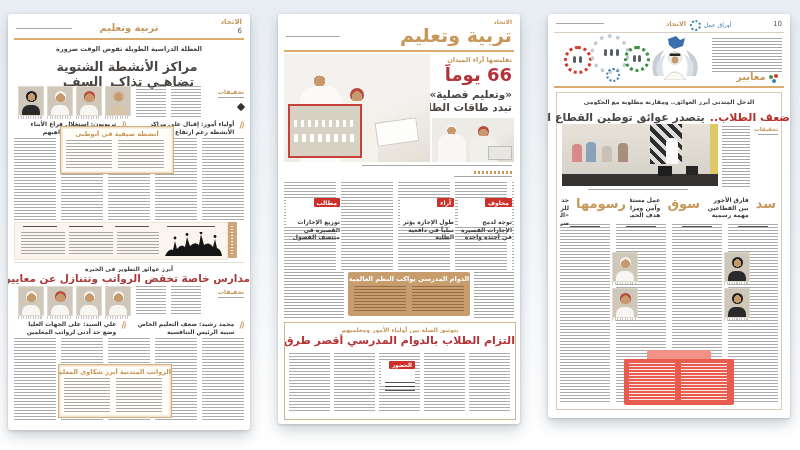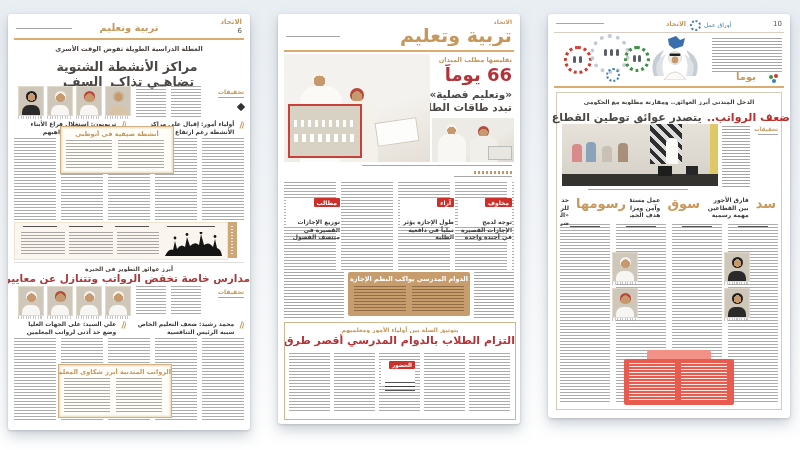--- a/index.html
+++ b/index.html
@@ -47,21 +47,21 @@
 
 <div id="canvas">
 
   <div class="page" style="left:8px;top:14px;width:242px;height:416px">
     <div class="a tan b nw" style="right:8px;top:4px;font-size:7px">الاتحاد</div>
     <div class="a nw" style="right:8px;top:13px;font-size:7px;color:#555">6</div>
     <div class="a tan b ctr nw" style="left:0;right:0;top:8px;font-size:10px">تربية وتعليم</div>
     <div class="a g" style="left:8px;top:14px;width:56px;height:3px"></div>
     <div class="a rule" style="left:6px;right:6px;top:24px;height:2px"></div>
 
-    <div class="a ctr b nw" style="left:0;right:0;top:31px;font-size:6.5px;color:#4a4440">العطلة الدراسية الطويلة تقوض الوقت الأسري</div>
+    <div class="a ctr b nw" style="left:0;right:0;top:31px;font-size:6.5px;color:#4a4440">العطلة الدراسية الطويلة تقوض الوقت ضرورة</div>
     <div class="a ctr nw" style="left:0;right:0;top:40px;height:44px">
       <span style="display:inline-block;vertical-align:top;margin:5px 4px 0 0">
         <span class="dark b" style="display:block;font-size:12.5px">مراكز الأنشطة الشتوية</span>
         <span class="dark b" style="display:block;font-size:12.5px">تضاهـي تذاكـر السفـر</span>
       </span>
     </div>
 
     <div class="port pfb" style="left:10px;top:72px">
         <i></i>
         <b></b>
@@ -168,21 +168,21 @@
       <div class="a c46b" style="left:5px;right:5px;top:13px;bottom:5px"></div>
     </div>
   </div>
 
   <div class="page" style="left:278px;top:14px;width:242px;height:410px">
     <div class="a tan b nw" style="right:8px;top:4px;font-size:6px">الاتحاد</div>
     <div class="a tan b nw" style="right:8px;top:10px;font-size:19px;letter-spacing:-.5px">تربية وتعليم</div>
     <div class="a g" style="left:8px;top:22px;width:54px;height:3px"></div>
     <div class="a rule" style="left:6px;right:6px;top:36px;height:2px"></div>
 
-    <div class="a tan b nw" style="right:8px;top:42px;font-size:6.5px">تقليصها مطلب الميدان</div>
+    <div class="a tan b nw" style="right:8px;top:42px;font-size:6.5px">تقليصها آراء الميدان</div>
     <div class="a b nw" style="right:8px;top:50px;font-size:18px;color:#b23338">66 يوماً</div>
     <div class="a dark b nw" style="right:8px;top:74px;font-size:10.5px">«وتعليم فصلية»</div>
     <div class="a dark b nw" style="right:8px;top:87px;font-size:10.5px">تبدد طاقات الطلبة</div>
 
     <div class="a" style="left:6px;top:40px;width:146px;height:108px;background:linear-gradient(160deg,#f4f2ee 55%,#e4dfd6);overflow:hidden">
       <div class="a" style="left:28px;top:18px;width:15px;height:15px;border-radius:50%;background:radial-gradient(circle at 50% 62%,#c79a6e 0 48%,#f5f3ec 49%)"></div>
       <div class="a" style="left:16px;top:32px;width:42px;height:76px;border-radius:16px 16px 0 0;background:#fbfaf7"></div>
       <div class="a" style="left:66px;top:34px;width:14px;height:14px;border-radius:50%;background:radial-gradient(circle at 50% 62%,#c79a6e 0 48%,#b8473c 49%)"></div>
       <div class="a" style="left:56px;top:47px;width:38px;height:61px;border-radius:14px 14px 0 0;background:#f3f1ea"></div>
       <div class="a" style="left:92px;top:66px;width:40px;height:22px;background:#fdfdfc;border:1px solid #cfcac0;transform:rotate(-8deg)"></div>
@@ -213,21 +213,21 @@
     <div class="a" style="left:122px;top:184px;width:54px;height:28px;background:#fff">
       <span class="tagR">آراء</span>
       <span class="qt" style="width:52px;white-space:normal;margin-top:1px">طول الإجازة يؤثر سلباً في دافعية الطلبة</span>
     </div>
     <div class="a" style="left:8px;top:184px;width:54px;height:28px;background:#fff">
       <span class="tagR">مطالب</span>
       <span class="qt" style="width:52px;white-space:normal;margin-top:1px">توزيع الإجازات القصيرة في منتصف الفصول</span>
     </div>
 
     <div class="a" style="left:70px;top:258px;width:122px;height:44px;background:#c79d6e;border-radius:2px">
-      <div class="a b ctr nw" style="left:0;right:0;top:3px;font-size:6.5px;color:#fff">الدوام المدرسي يواكب النظم الإجازة</div>
+      <div class="a b ctr nw" style="left:0;right:0;top:3px;font-size:6.5px;color:#fff">الدوام المدرسي يواكب النظم العالمية</div>
       <div class="a cT" style="left:6px;right:6px;top:14px;bottom:5px"></div>
     </div>
     <div class="a g" style="left:6px;top:258px;width:60px;height:46px"></div>
     <div class="a g" style="left:196px;top:258px;width:40px;height:46px"></div>
 
     <div class="a" style="left:6px;top:308px;width:230px;height:96px;border:1px solid #ccb78f">
       <div class="a tan b ctr nw" style="left:0;right:0;top:3px;font-size:6px">بتوثيق الصلة بين أولياء الأمور ومعلميهم</div>
       <div class="a ctr b nw" style="left:0;right:0;top:11px;font-size:11px;color:#b23338">التزام الطلاب بالدوام المدرسي أقصر طرق النجاح</div>
       <div class="a c41" style="left:4px;top:30px;width:222px;height:60px"></div>
       <div class="a" style="left:96px;top:38px;width:34px;height:24px;background:#fff">
@@ -266,27 +266,27 @@
       <path d="M46 40 Q52 26 38 18 Q44 28 40 40 Z" fill="#dde2e7"></path>
       <path d="M22 3 L30 0 L34 4 L39 2 L37 10 L28 13 L23 9 Z" fill="#3a6fae"></path>
       <circle cx="29" cy="22" r="6.5" fill="#f2efe8" stroke="#ddd"></circle>
       <rect x="23.5" y="17.5" width="11" height="2.4" rx="1" fill="#222"></rect>
       <circle cx="29" cy="24" r="3.4" fill="#c79a6e"></circle>
       <path d="M18 44 Q29 28 40 44 Z" fill="#fbfaf7" stroke="#d8d4cc"></path>
     </svg>
     <div class="a g" style="left:164px;top:24px;width:70px;height:36px"></div>
 
     <div class="a" style="left:226px;top:60px;width:4px;height:4px;border-radius:50%;background:#d0342c;box-shadow:-5px 1px 0 #3f8f45,-2px 5px 0 #3a7fb0"></div>
-    <div class="a tan b nw" style="left:188px;top:57px;width:34px;font-size:10px;text-align:left">يوما</div>
+    <div class="a tan b nw" style="left:188px;top:57px;width:34px;font-size:10px;text-align:left">معايير</div>
     <div class="a rule" style="left:6px;right:6px;top:72px;height:1.5px"></div>
 
     <div class="a" style="left:8px;top:78px;width:224px;height:316px;border:1px solid #d6cbb8"></div>
     <div class="a ctr b nw" style="left:0;right:0;top:84px;font-size:6px;color:#45403c">الدخل المتدني أبرز العوائق.. ومقارنة مطلوبة مع الحكومي</div>
     <div class="a ctr nw" style="left:0;right:0;top:92px">
-      <span class="b" style="font-size:11px;color:#b5302c">ضعف الرواتب..</span>
+      <span class="b" style="font-size:11px;color:#b5302c">ضعف الطلاب..</span>
       <span class="b dark" style="font-size:11px">يتصدر عوائق توطين القطاع الخاص</span>
     </div>
     <div class="a" style="right:12px;top:112px;width:26px">
       <span class="tan b" style="font-size:5.5px;display:block">تحقيقات</span>
       <span class="g" style="display:block;width:20px;height:3px;margin-top:2px"></span>
     </div>
     <div class="a g" style="left:174px;top:112px;width:28px;height:62px"></div>
 
     <div class="a" style="left:14px;top:110px;width:156px;height:62px;background:linear-gradient(#e6e2da,#d4cfc6);overflow:hidden">
       <div class="a" style="left:88px;top:0;width:32px;height:40px;background:repeating-linear-gradient(45deg,#2e2e2e 0 4px,#ddd 4px 8px)"></div>

